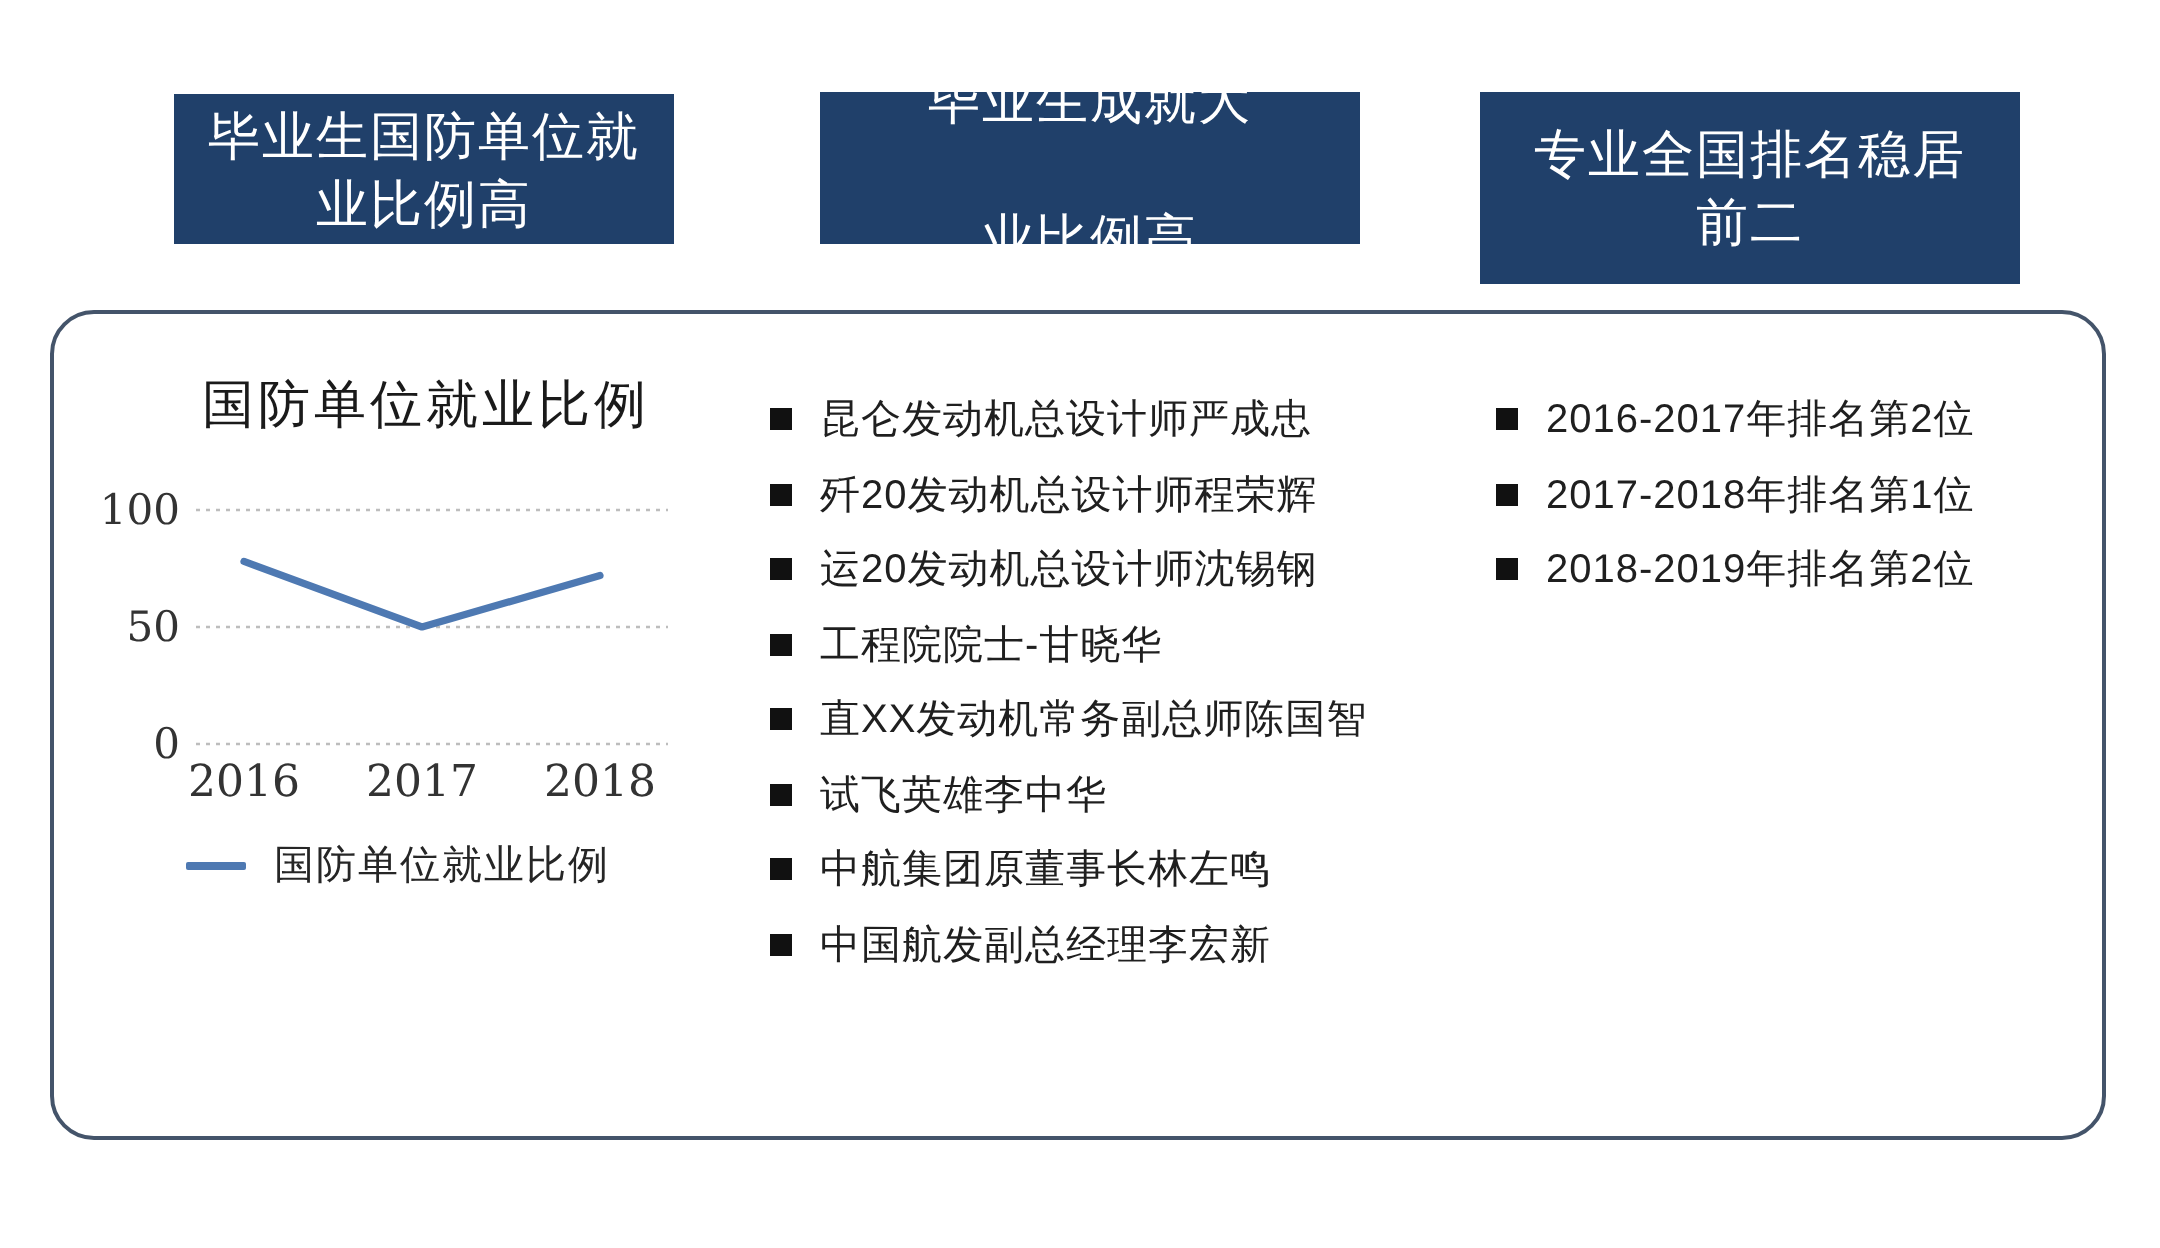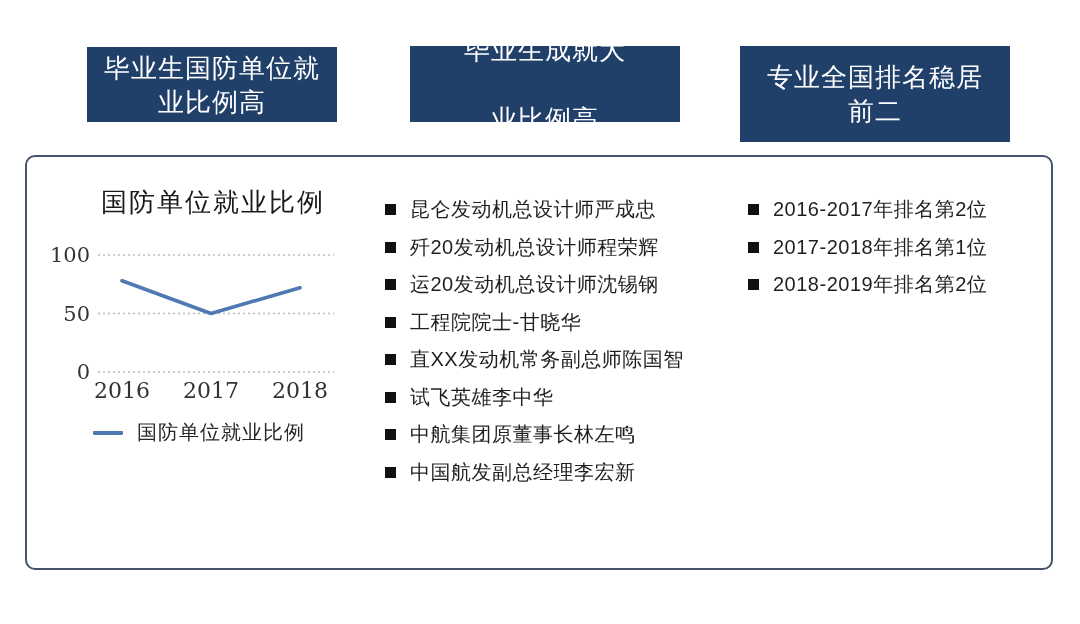--- a/index.html
+++ b/index.html
@@ -27,21 +27,21 @@
   }
   .hdr span{display:block;}
   #hdr1{left:87px;top:47px;width:250px;height:75px;}
   #hdr2{left:410px;top:46px;width:270px;height:76px;gap:35px;}
   #hdr3{left:740px;top:46px;width:270px;height:96px;align-items:center;}
 
   
   .panel{
     position:absolute;left:25px;top:155px;width:1028px;height:415px;
     border:2px solid var(--panel-border);
-    border-radius:10px;
+    border-radius:22px;
     background:#ffffff;
   }
 
   
   .chart-title{
     position:absolute;left:74px;top:28px;
     font-size:26px;letter-spacing:2px;color:#1a1a1a;
   }
   .chart-svg{position:absolute;left:15px;top:78px;}
   .legend{

